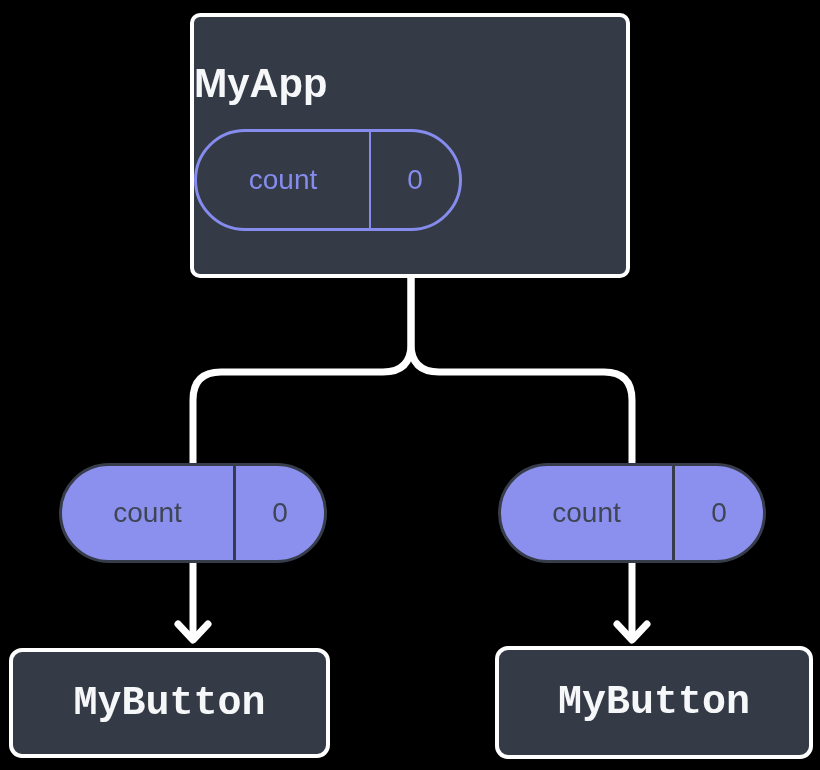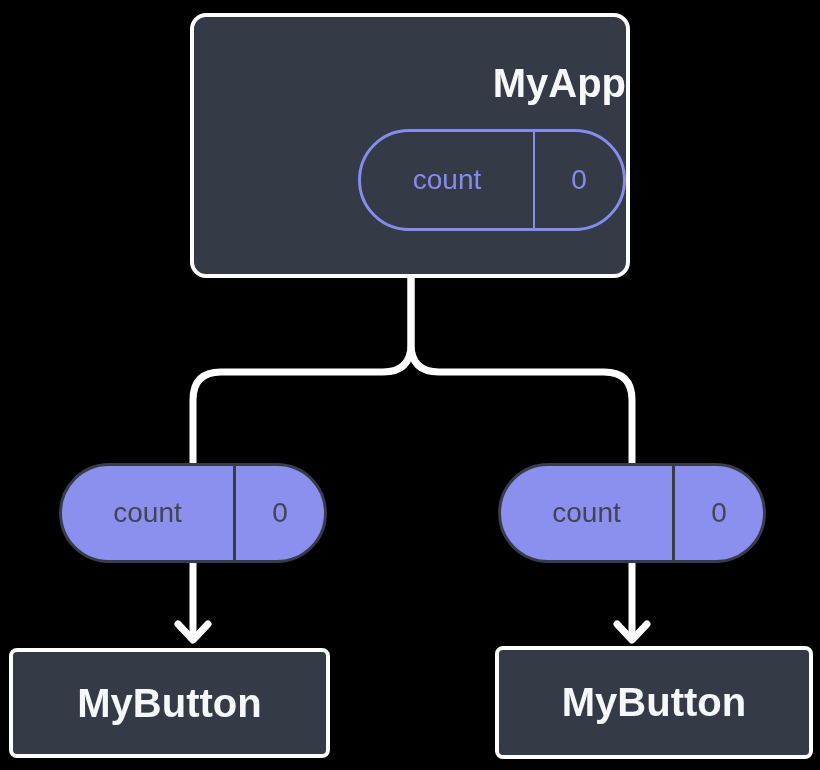--- a/index.html
+++ b/index.html
@@ -32,25 +32,25 @@
   
   .app-box {
     position: absolute;
     left: 190px;
     top: 13px;
     width: 440px;
     height: 265px;
     box-sizing: border-box;
     background: #343a46;
     border: 4px solid #ffffff;
-    border-radius: 16px;
+    border-radius: 10px;
     z-index: 2;
     display: flex;
     flex-direction: column;
-    align-items: flex-end;
+    align-items: flex-start;
   }
   .app-title {
     margin-top: 42px;
     font-size: 40px;
     font-weight: 600;
     line-height: 48px;
     color: #f6f7f9;
   }
   
   .pill {
@@ -90,25 +90,26 @@
   .pill-filled .divider { width: 3px; background: #363c49; }
   .pill-filled .seg-name { width: 171px; }
   .pill-left  { left: 59px;  top: 463px; }
   .pill-right { left: 498px; top: 463px; }
   
   .button-box {
     position: absolute;
     box-sizing: border-box;
     background: #343a46;
     border: 4px solid #ffffff;
-    border-radius: 8px;
+    border-radius: 13px;
     z-index: 2;
     display: flex;
     align-items: center;
     justify-content: center;
+    font-family: Liberation Mono, monospace;
   }
   .button-left  { left: 9px;   top: 648px; width: 321px; height: 110px; }
   .button-right { left: 495px; top: 646px; width: 318px; height: 113px; }
   .button-label {
     font-size: 40px;
     font-weight: 600;
     color: #f6f7f9;
   }
 </style>
 </head>

